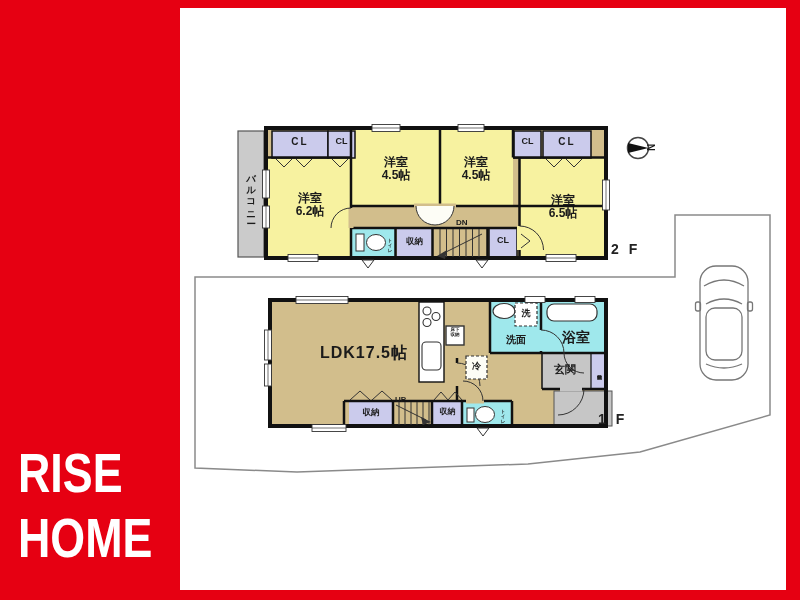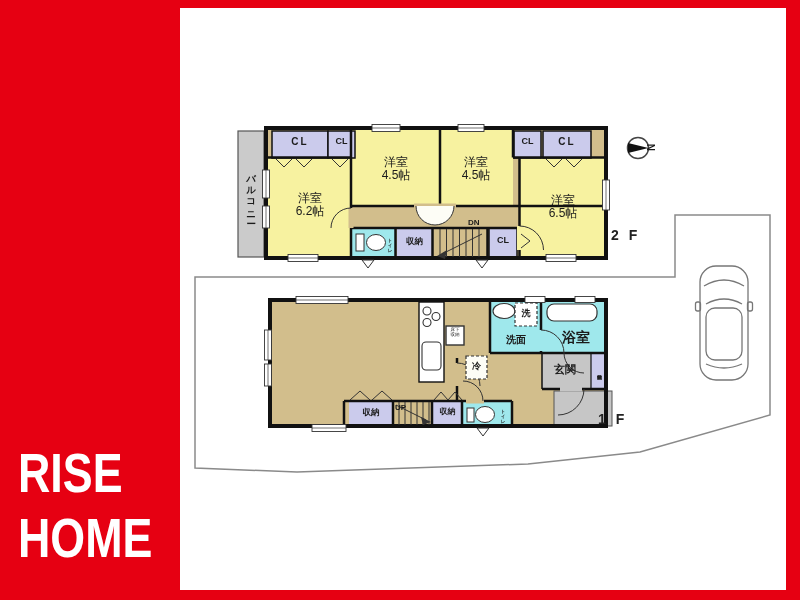--- a/index.html
+++ b/index.html
@@ -4,21 +4,21 @@
 <style>
   html,body{margin:0;padding:0}
   body{width:800px;height:600px;position:relative;background:#e60012;
        font-family:"Liberation Sans","DejaVu Sans",sans-serif;overflow:hidden}
   .canvas{position:absolute;left:180px;top:8px;width:606px;height:582px;background:#ffffff}
   .lineart{position:absolute;left:0;top:0}
   .brand{position:absolute;left:18px;top:440px;color:#ffffff;font-weight:800;
          font-size:56px;line-height:65px;transform:scaleX(.80);transform-origin:0 0;
          letter-spacing:0px;white-space:nowrap}
   .lbl{position:absolute;color:#1b1b1b;font-weight:700;text-align:center;line-height:1.08;white-space:nowrap}
-  .lbl .l2{display:block;font-weight:400}
+  .lbl .l2{display:block;font-weight:700}
   .vtext{writing-mode:vertical-rl;text-orientation:upright;white-space:normal;
          display:flex;align-items:center;justify-content:center}
   .floorlbl{font-size:14px;letter-spacing:3px;color:#222}
   .tiny{font-size:4.5px;letter-spacing:0}
 </style>
 </head>
 <body>
 
 <div class="brand">
   <div>RISE</div>
@@ -258,32 +258,33 @@
     <span class="l2">洋室</span>
     <span class="l2">4.5帖</span>
   </div>
   <div class="lbl" style="left:347px;top:186px;width:72px;font-size:12px">
     <span class="l2">洋室</span>
     <span class="l2">6.5帖</span>
   </div>
 
   <div class="lbl" style="left:217px;top:229px;width:35px;font-size:8.5px">収納</div>
   <div class="lbl vtext tiny" style="left:205px;top:224px;width:8px;height:22px">トイレ</div>
-  <div class="lbl" style="left:288px;top:211px;font-size:8px">DN</div>
-  <div class="lbl floorlbl" style="left:431px;top:220px">2 F</div>
-
+  <div class="lbl" style="left:276px;top:211px;font-size:8px">DN</div>
+  <div class="lbl floorlbl" style="left:431px;top:234px">2 F</div>
+
+  <div class="lbl" style="left:108px;top:336px;width:152px;font-size:16px;letter-spacing:1px">LDK17.5帖</div>
   <div class="lbl" style="left:266px;top:320px;width:18px;font-size:4.5px">
     <span class="l2">床下</span>
     <span class="l2">収納</span>
   </div>
   <div class="lbl" style="left:286px;top:354px;width:21px;font-size:9px">冷</div>
   <div class="lbl" style="left:335px;top:301px;width:22px;font-size:9px">洗</div>
   <div class="lbl" style="left:312px;top:327px;width:48px;font-size:10px">洗面</div>
   <div class="lbl" style="left:370px;top:322px;width:52px;font-size:14px">浴室</div>
   <div class="lbl" style="left:362px;top:356px;width:46px;font-size:11px">玄関</div>
   <div class="lbl vtext tiny" style="left:411px;top:345px;width:15px;height:36px">玄関収納</div>
   <div class="lbl" style="left:169px;top:400px;width:44px;font-size:8.5px">収納</div>
   <div class="lbl" style="left:253px;top:400px;width:29px;font-size:8px">収納</div>
   <div class="lbl vtext tiny" style="left:318px;top:396px;width:8px;height:20px">トイレ</div>
-  <div class="lbl" style="left:215px;top:396px;font-size:8px">UP</div>
+  <div class="lbl" style="left:215px;top:388px;font-size:8px">UP</div>
   <div class="lbl floorlbl" style="left:418px;top:404px">1 F</div>
 
 </div>
 
 </body></html>

